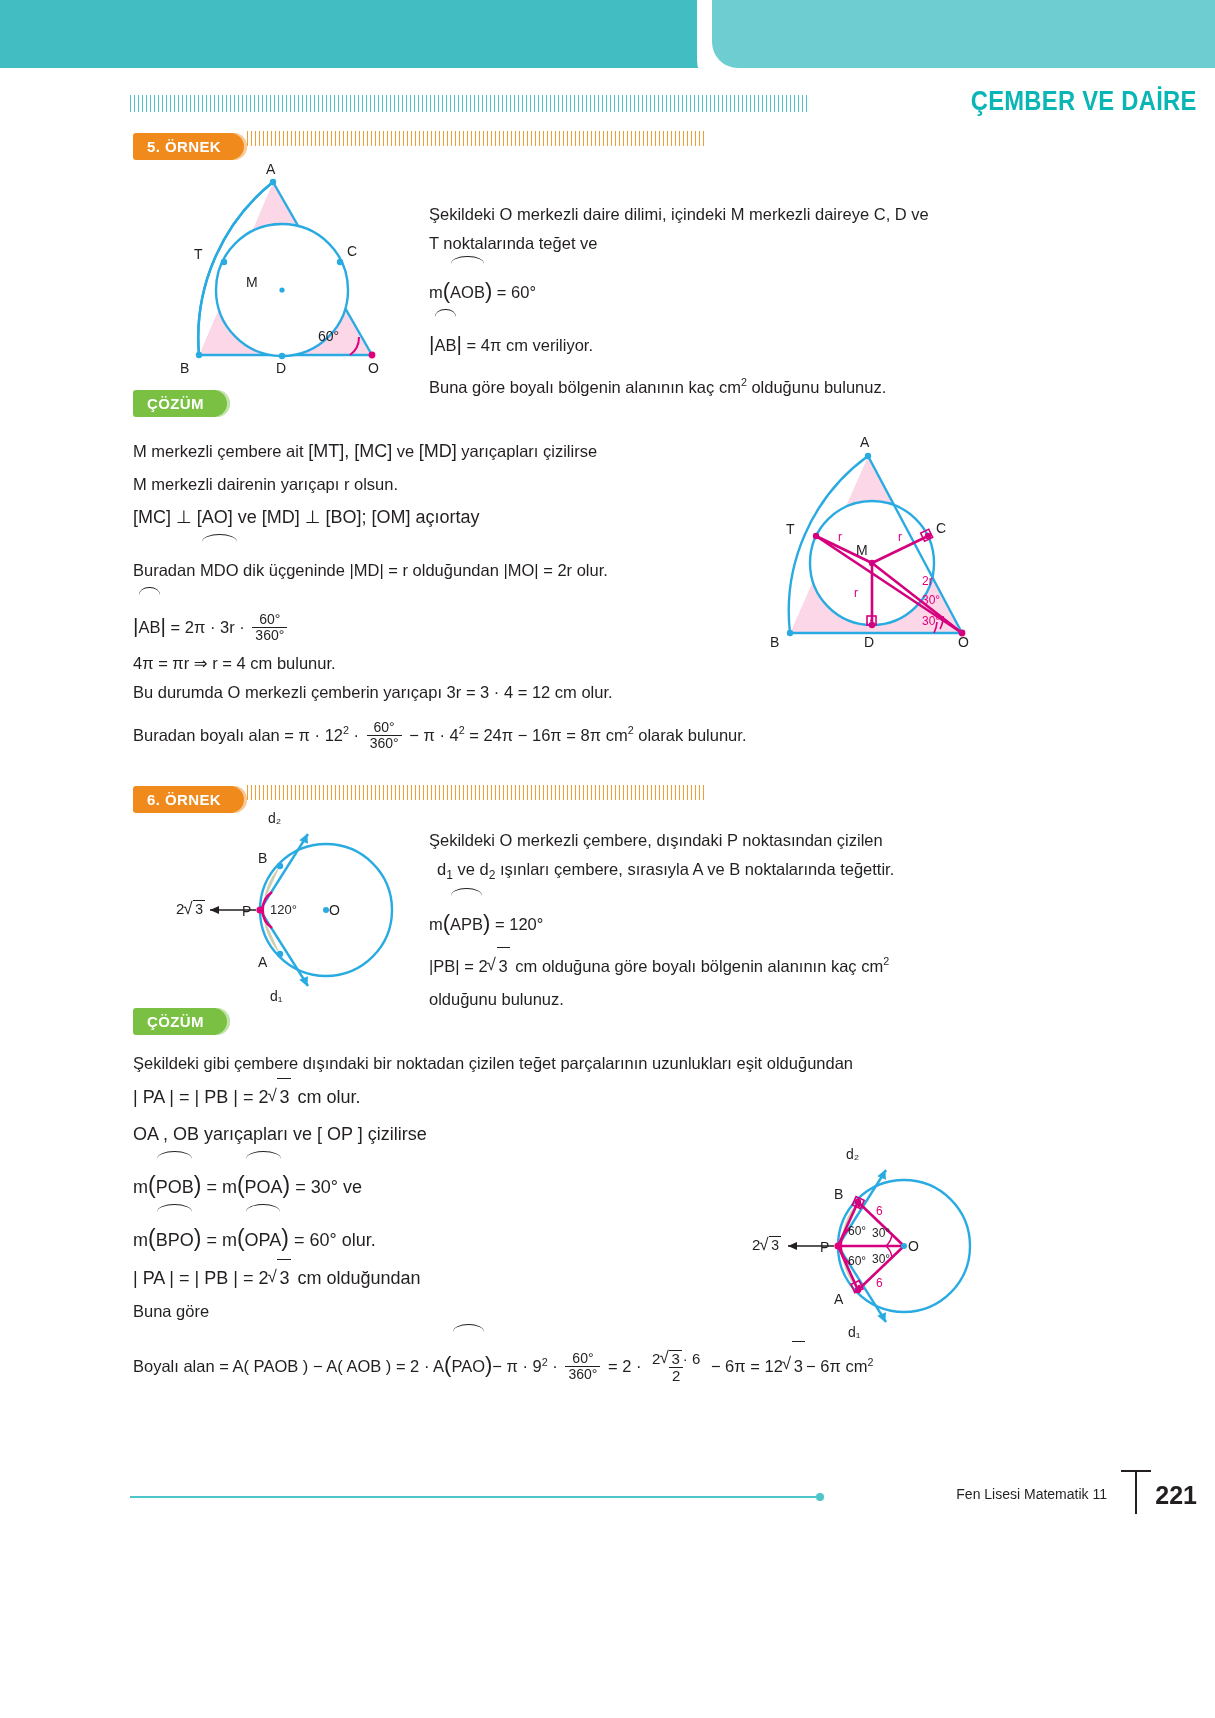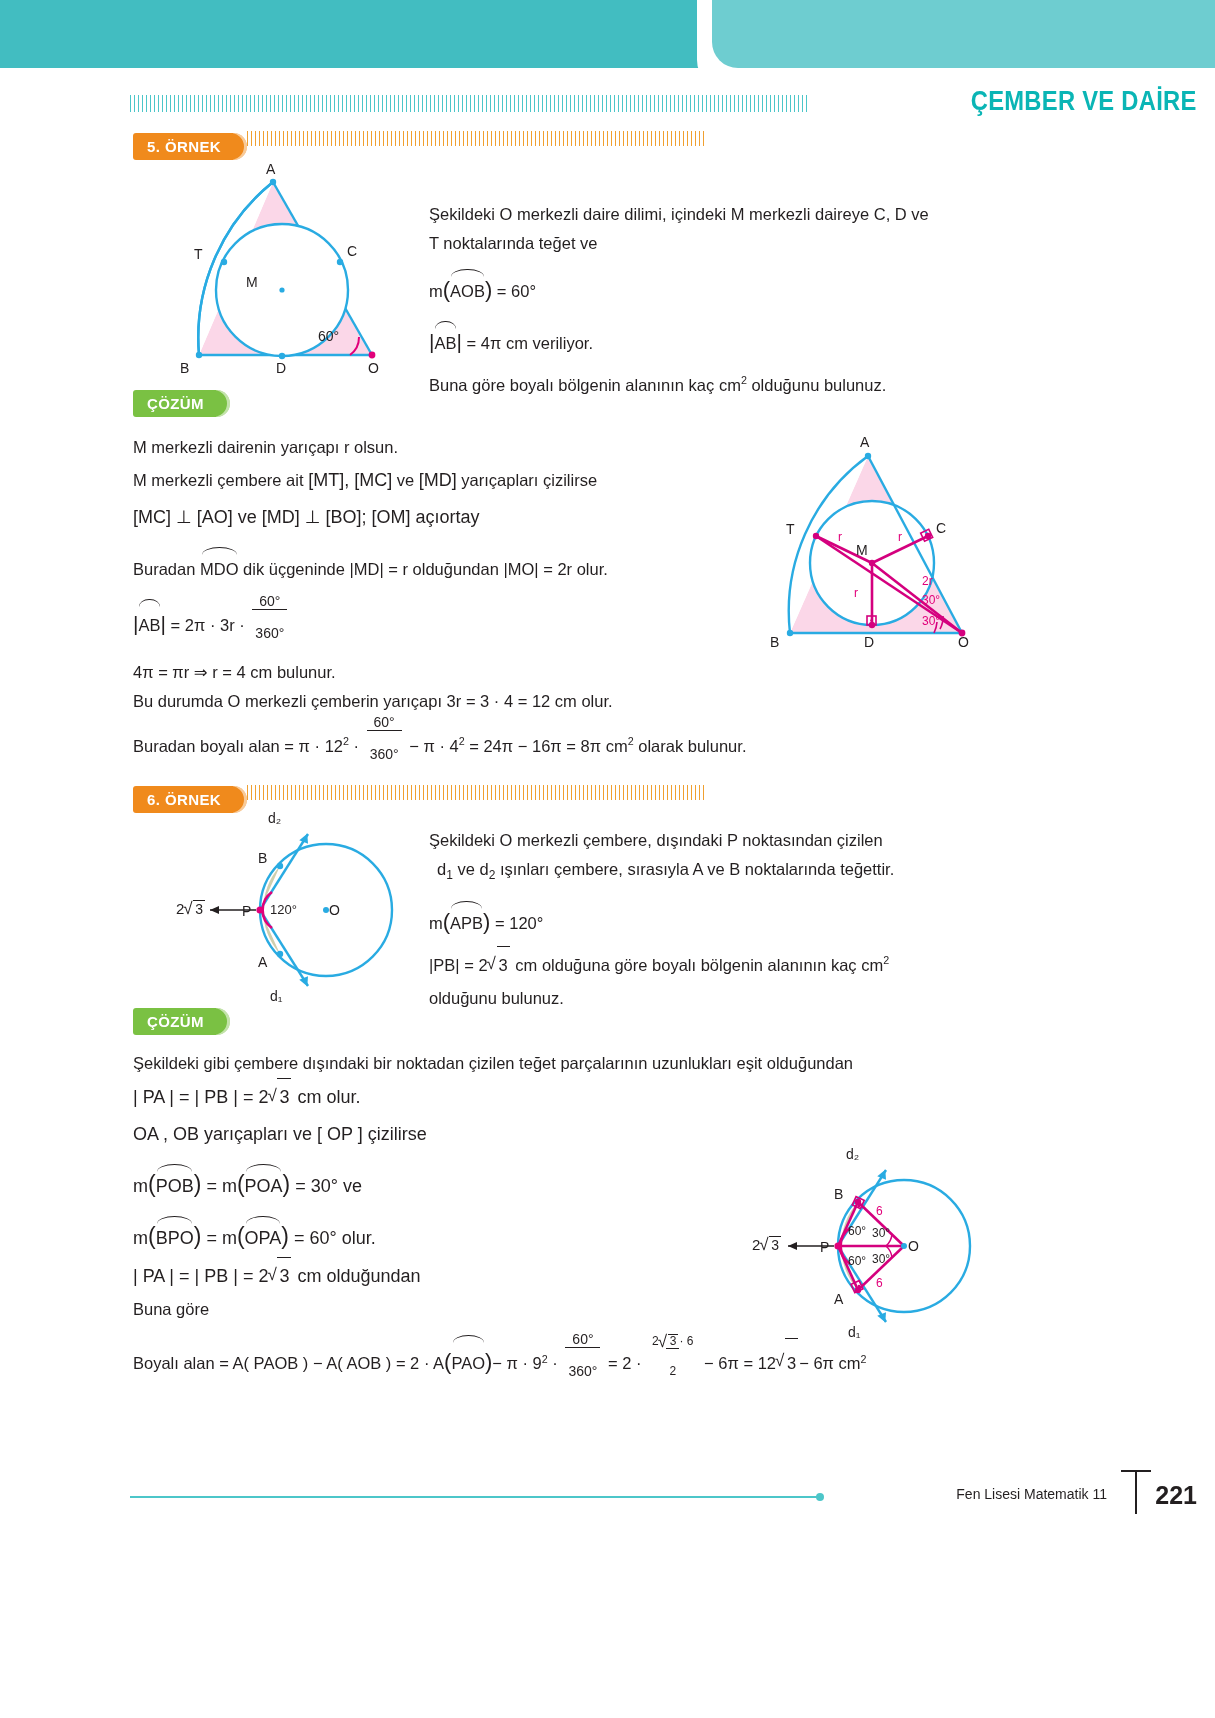--- a/index.html
+++ b/index.html
@@ -69,22 +69,22 @@
   .ln  { font-size:16.5px; line-height:29px; white-space:nowrap; }
   .ln.tall { line-height:37px; }
   .sm  { font-size:12px; }
   sup  { font-size:.65em; vertical-align:super; }
   .frac {
     display:inline-flex; flex-direction:column; align-items:center;
     vertical-align:middle; margin:0 3px; line-height:1.05;
     font-size:14px; position:relative; top:-1px;
   }
   .frac .num { padding:0 3px; }
-  .frac .den { padding:16px 3px; border-top:1.3px solid #231f20; }
-  .ovl { position:relative; display:inline-block; padding-top:2px;margin-top:13px; }
+  .frac .den { padding:0 3px; border-top:1.3px solid #231f20; }
+  .ovl { position:relative; display:inline-block; padding-top:16px; }
   .ovl::before{
     content:""; position:absolute; left:4%; right:4%; top:-2px; height:7px;
     border-top:1.3px solid #231f20;
     border-radius:50% 50% 0 0 / 100% 100% 0 0;
   }
   .rad { display:inline-block; position:relative; padding:0 1px 0 9px; }
   .rad::before{
     content:"\221A"; position:absolute; left:-1px; top:-1px; font-size:17px;
   }
   .rad > span { border-top:1.2px solid #231f20; padding:0 2px; display:inline-block;}
@@ -197,28 +197,28 @@
   <div class="ln" style="margin-top:4px;">
     <span>Buna göre boyalı bölgenin alanının kaç cm</span><sup>2</sup><span> olduğunu bulunuz.</span>
   </div>
 </div>
 
 <div class="tab green" id="tab-sol1">
   <span>ÇÖZÜM</span>
 </div>
 
 <div class="blk" style="left:133px; top:433px;">
-  <div class="ln">M merkezli dairenin yarıçapı r olsun.</div>
   <div class="ln tall">
     <span>M merkezli çembere ait</span>
     <span style="font-size:18px;">[MT], [MC]</span>
     <span>ve</span>
     <span style="font-size:18px;">[MD]</span>
     <span>yarıçapları çizilirse</span>
   </div>
+  <div class="ln">M merkezli dairenin yarıçapı r olsun.</div>
   <div class="ln tall" style="font-size:18px;">[MC] ⊥ [AO] ve [MD] ⊥ [BO]; [OM] açıortay</div>
   <div class="ln tall">
     <span>Buradan</span>
     <span class="ovl">MDO</span>
     <span>dik üçgeninde |MD| = r olduğundan |MO| = 2r olur.</span>
   </div>
   <div class="ln" style="line-height:44px;">
     <span style="font-size:21px;">|</span><span class="ovl">AB</span><span style="font-size:21px;">|</span>
     <span>= 2π · 3r ·</span>
     <span class="frac">
@@ -372,21 +372,21 @@
   </div>
   <div class="ln">Buna göre</div>
   <div class="ln" style="line-height:48px;">
     <span>Boyalı alan = A( PAOB ) − A( AOB ) = 2 · A</span><span style="font-size:22px;">(</span><span class="ovl">PAO</span><span style="font-size:22px;">)</span><span>− π · 9</span><sup>2</sup>
     <span>·</span>
     <span class="frac">
       <span class="num">60°</span>
       <span class="den">360°</span>
     </span>
     <span>= 2 ·</span>
-    <span class="frac" style="font-size:12px;">
+    <span class="frac" style="font-size:15px;">
       <span class="num"><span>2</span><span class="rad"><span>3</span></span><span>· 6</span></span>
       <span class="den">2</span>
     </span>
     <span>− 6π = 12</span><span class="rad"><span>3</span></span><span>− 6π cm</span><sup>2</sup>
   </div>
 </div>
 
 <div class="fig" style="left:750px; top:1148px; width:250px; height:195px;">
   <svg width="250" height="195" viewBox="0 0 250 195">
 

